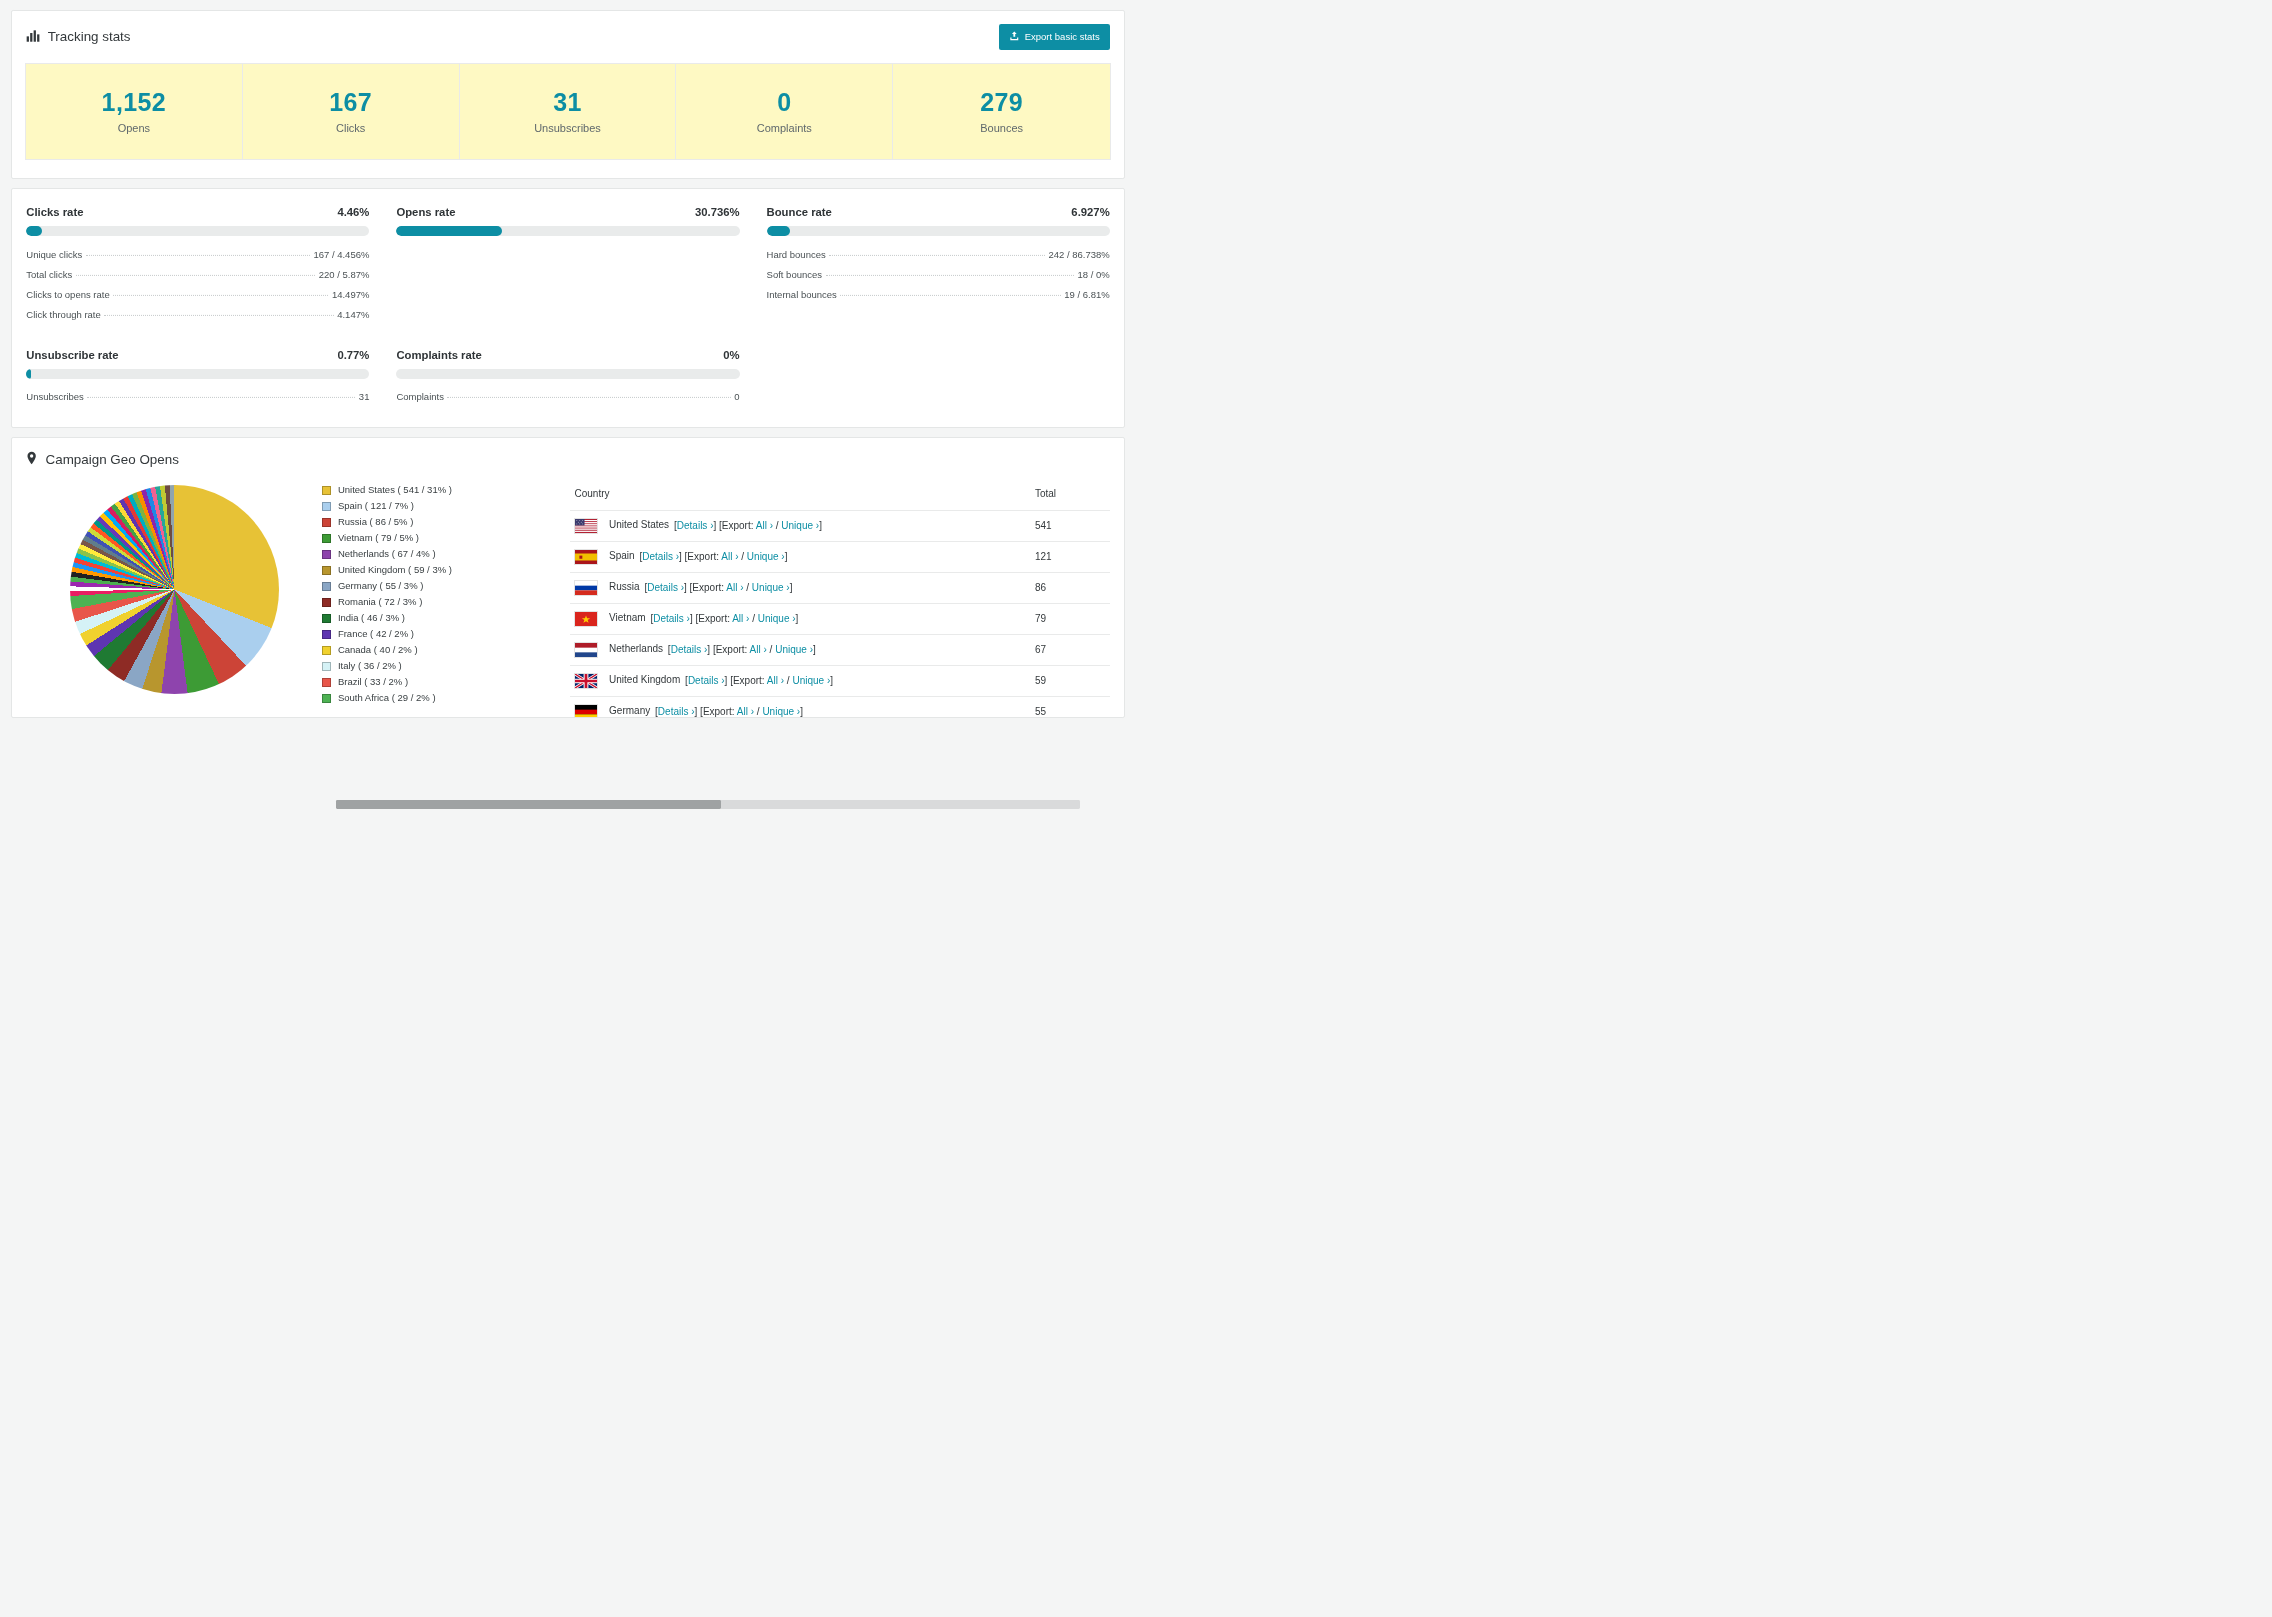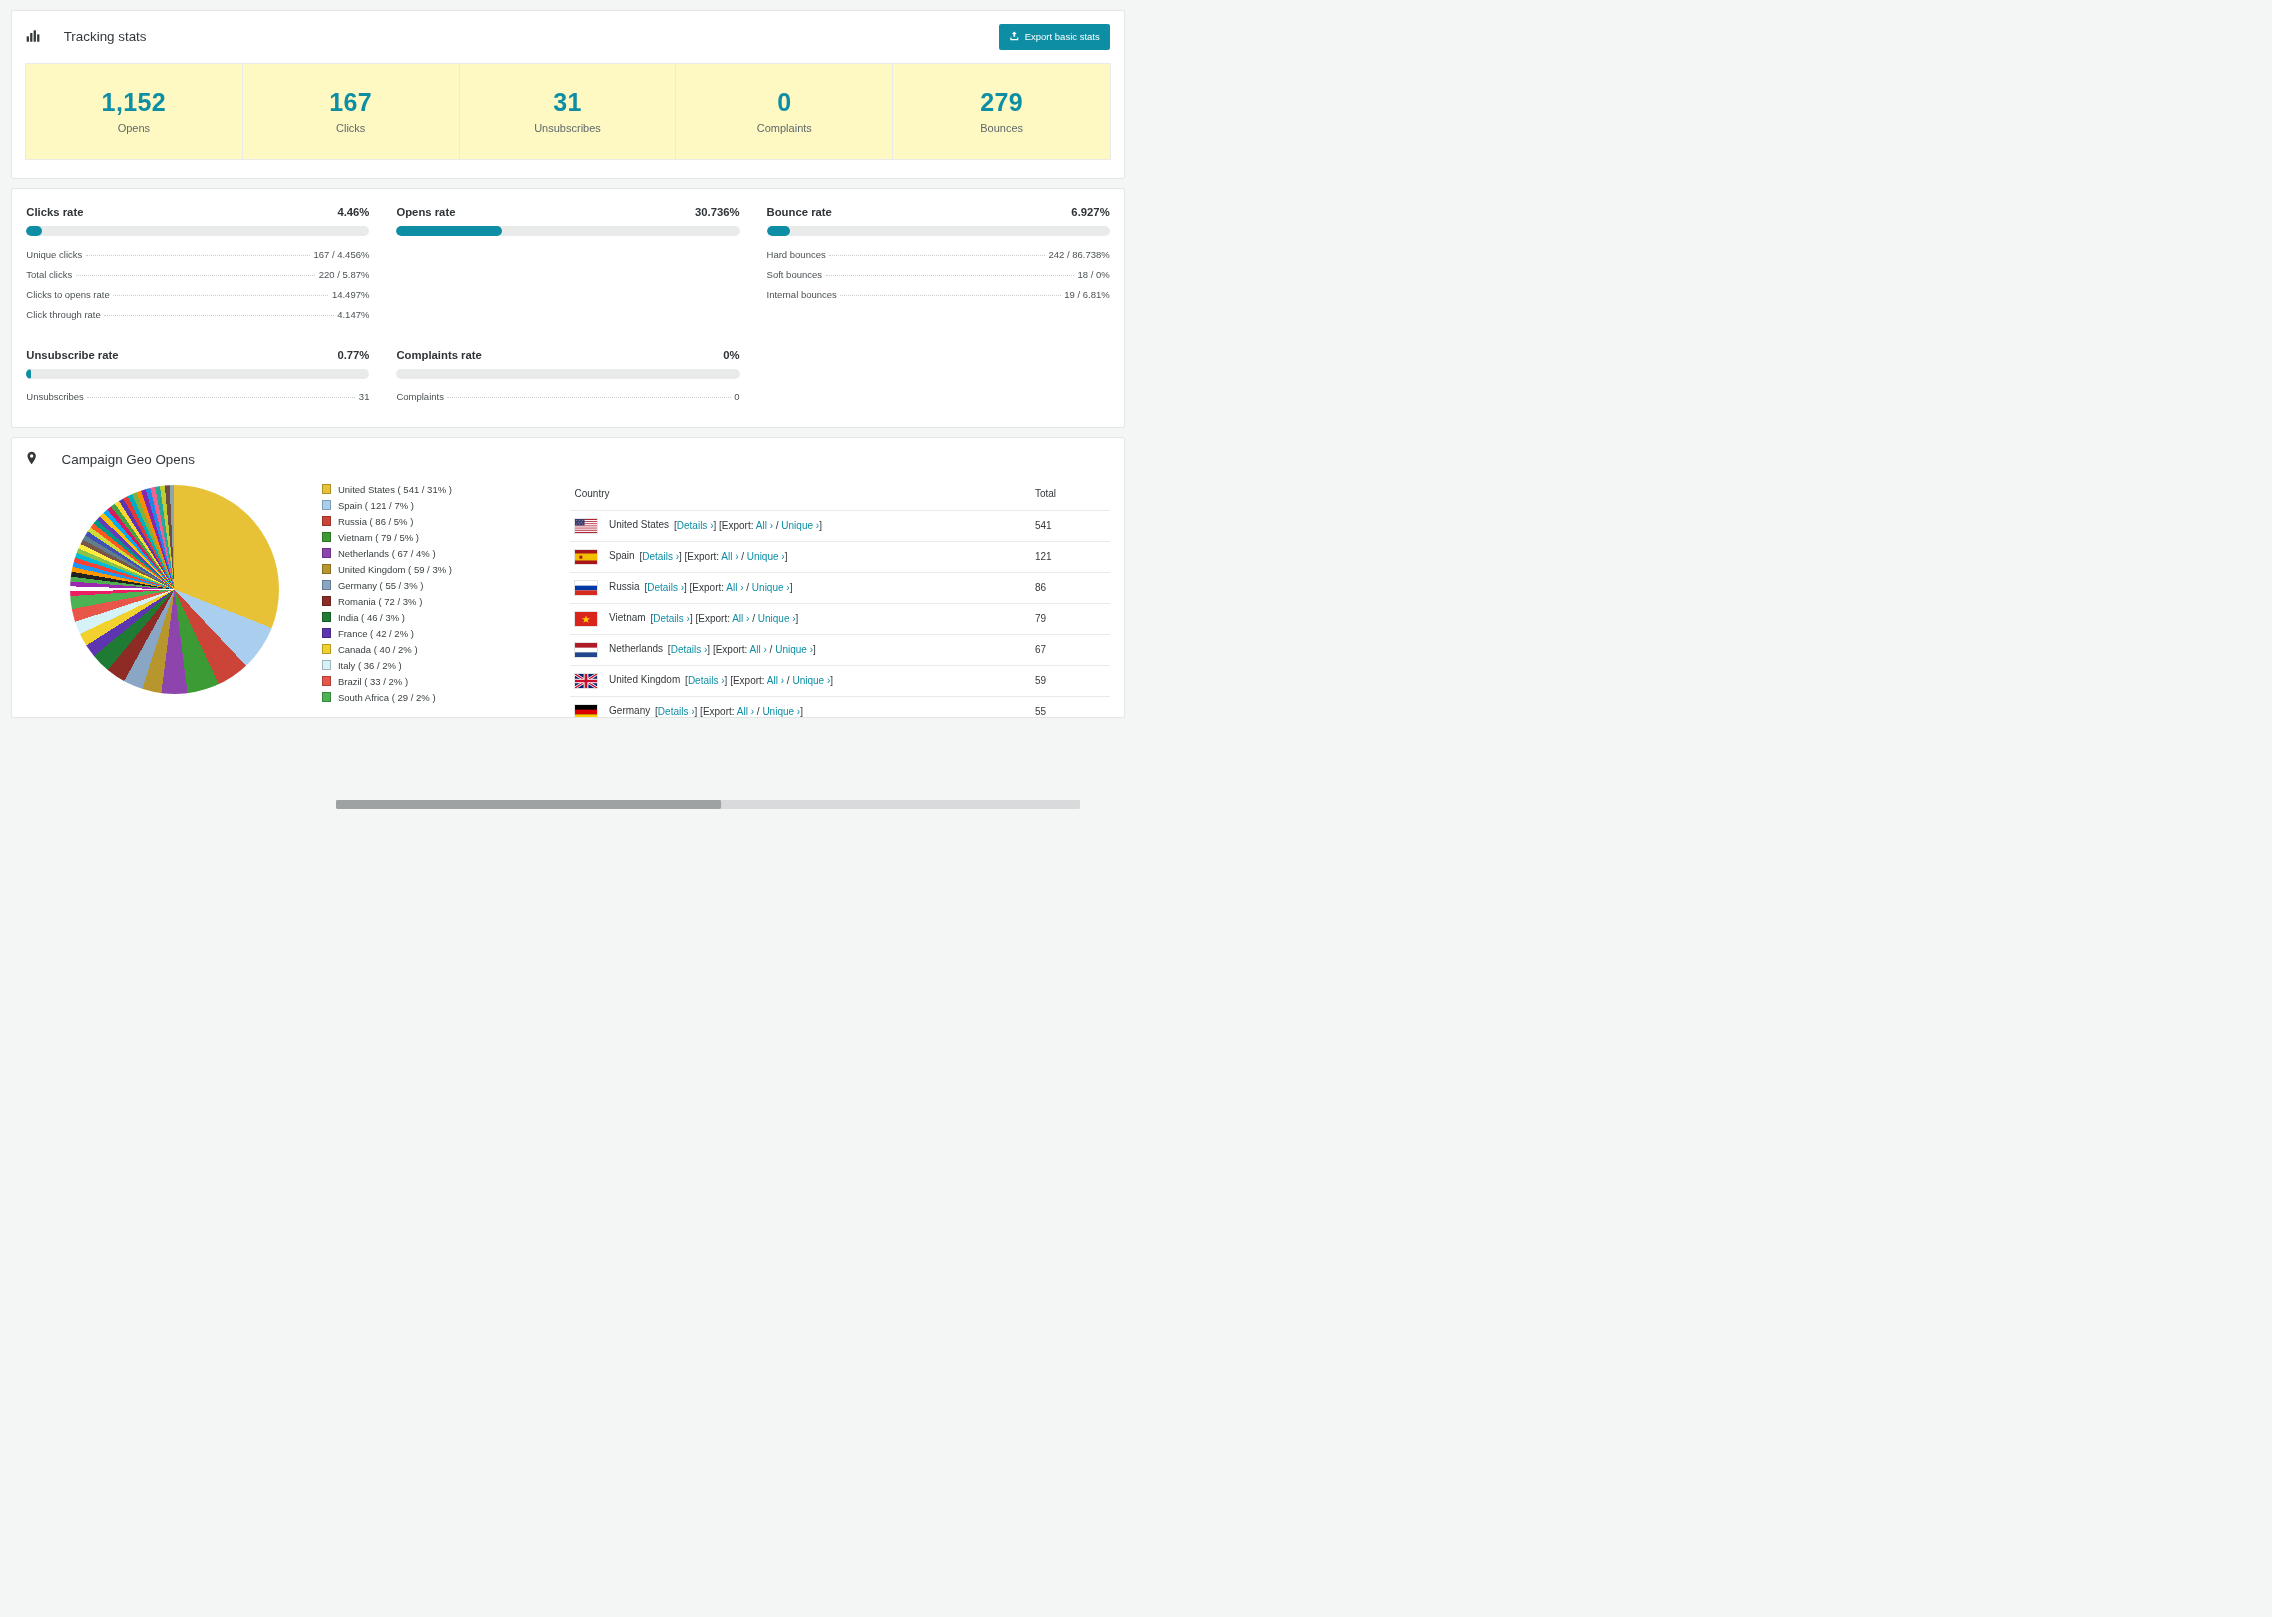--- a/index.html
+++ b/index.html
@@ -15,21 +15,21 @@
   .card{
     background:#fff;
     border:0.7px solid #e4e6e6;
     border-radius:2.1px;
     margin-bottom:9.2px;
   }
   .card-head{
     display:flex;justify-content:space-between;align-items:center;
     padding:12.7px 14px 5.6px;
   }
-  .head-title{display:flex;align-items:center;gap:24px;font-size:13.4px;font-weight:500;color:#33383b}
+  .head-title{display:flex;align-items:center;gap:8px;font-size:13.4px;font-weight:500;color:#33383b}
   .head-title svg{flex:none}
   .btn-accent{
     display:inline-flex;align-items:center;gap:5.6px;
     background:var(--accent,#0d8ea4);color:#fff;border:none;border-radius:2.1px;
     font-family:inherit;font-size:9.5px;padding:7px 10px;cursor:pointer;
   }
   
   .stat-grid{
     display:grid;grid-template-columns:repeat(5,1fr);
     margin:7px 12.7px 18.4px;border:0.7px solid #e9eaea;background:#fef9c3;
@@ -50,21 +50,21 @@
   .rate-rows{margin-top:8px}
   .rate-row{display:flex;align-items:baseline;font-size:9.5px;color:#4a5154;padding:4.6px 0}
   .rl{flex:none}
   .rv{flex:none}
   .leader{flex:1;border-bottom:0.7px dotted #c6cacb;margin:0 3.5px;transform:translateY(-2.1px)}
   
   .geo-body{display:flex;padding:4.2px 14px 0;height:244px;overflow:hidden}
   .pie-wrap{width:296px;flex:none;padding-top:4.2px}
   .pie{width:209px;height:209px;border-radius:50%;margin-left:44px;margin-top:2.8px}
   .legend{list-style:none;width:248px;flex:none;padding-top:4.2px}
-  .legend li{display:flex;align-items:flex-start;gap:6.4px;font-size:9.5px;color:#3a4043;padding:2.5px 0}
+  .legend li{display:flex;align-items:flex-end;gap:6.4px;font-size:9.5px;color:#3a4043;padding:2.5px 0}
   .swatch{width:9.2px;height:9.2px;border:0.7px solid rgba(0,0,0,.25);flex:none}
   .geo-table-wrap{flex:1}
   .geo-table{width:100%;border-collapse:collapse;font-size:10px}
   .geo-table th{
     text-align:left;font-weight:500;color:#33383b;
     padding:10.6px 4.2px;border-bottom:0.7px solid #e9eaea;font-size:10px;
   }
   .geo-table td{padding:7px 4.2px;border-bottom:0.7px solid #e9eaea;vertical-align:middle}
   .t-col{width:79px}
   .flag{

